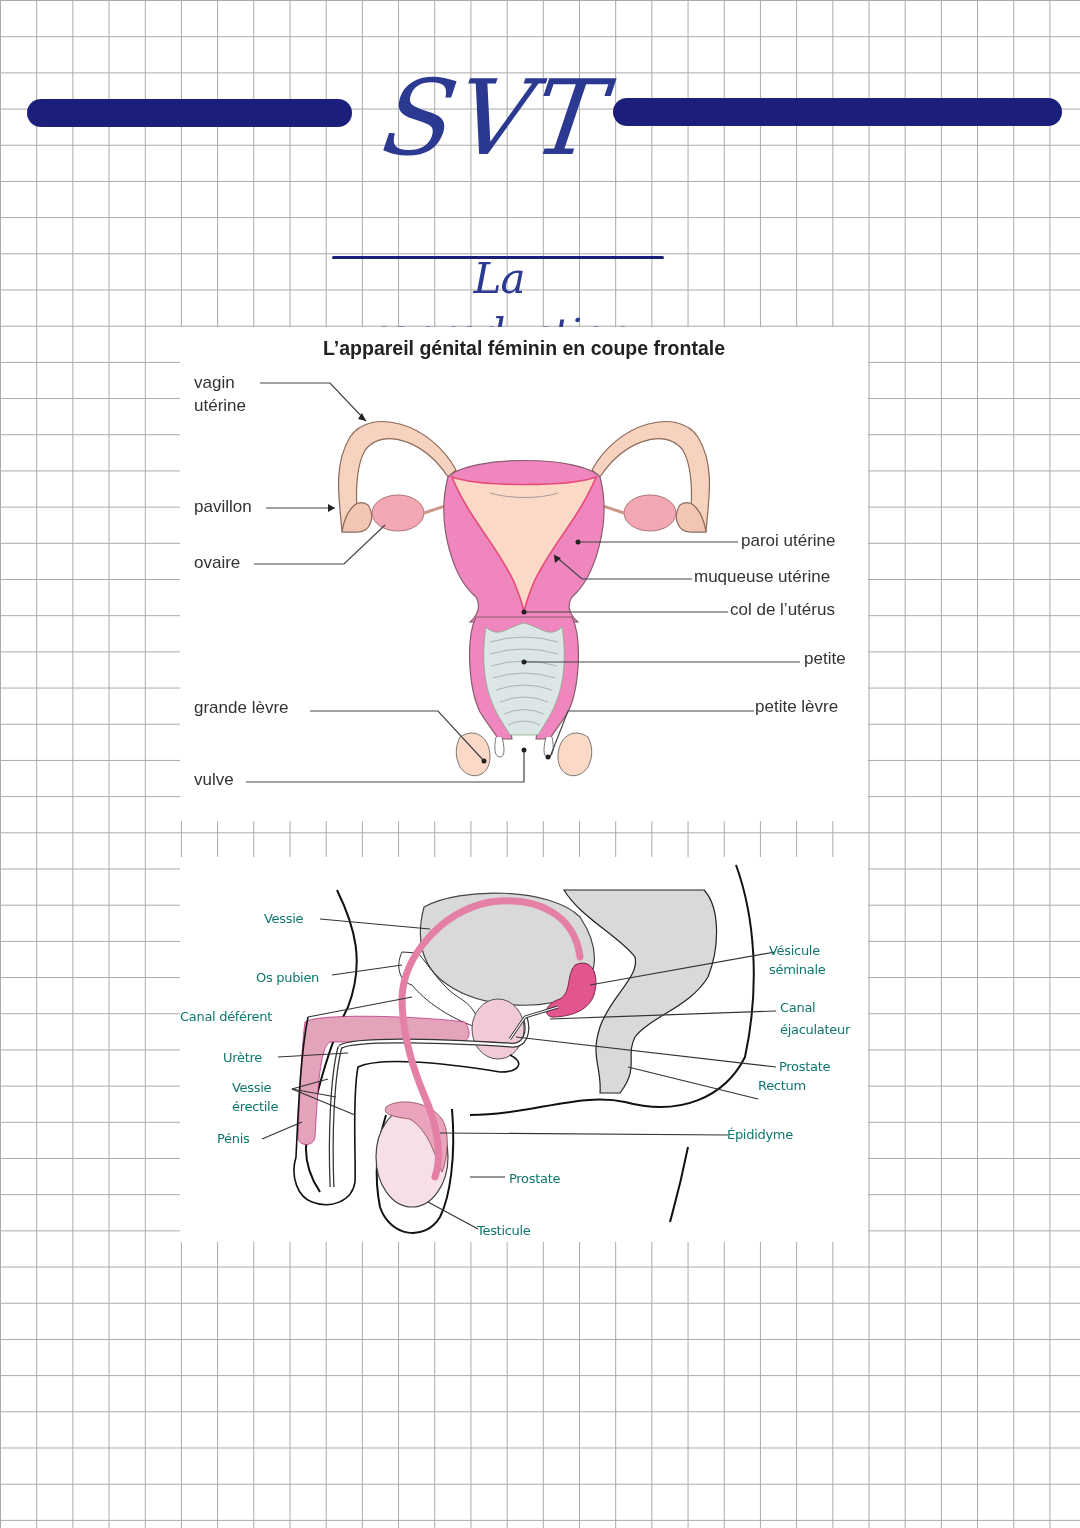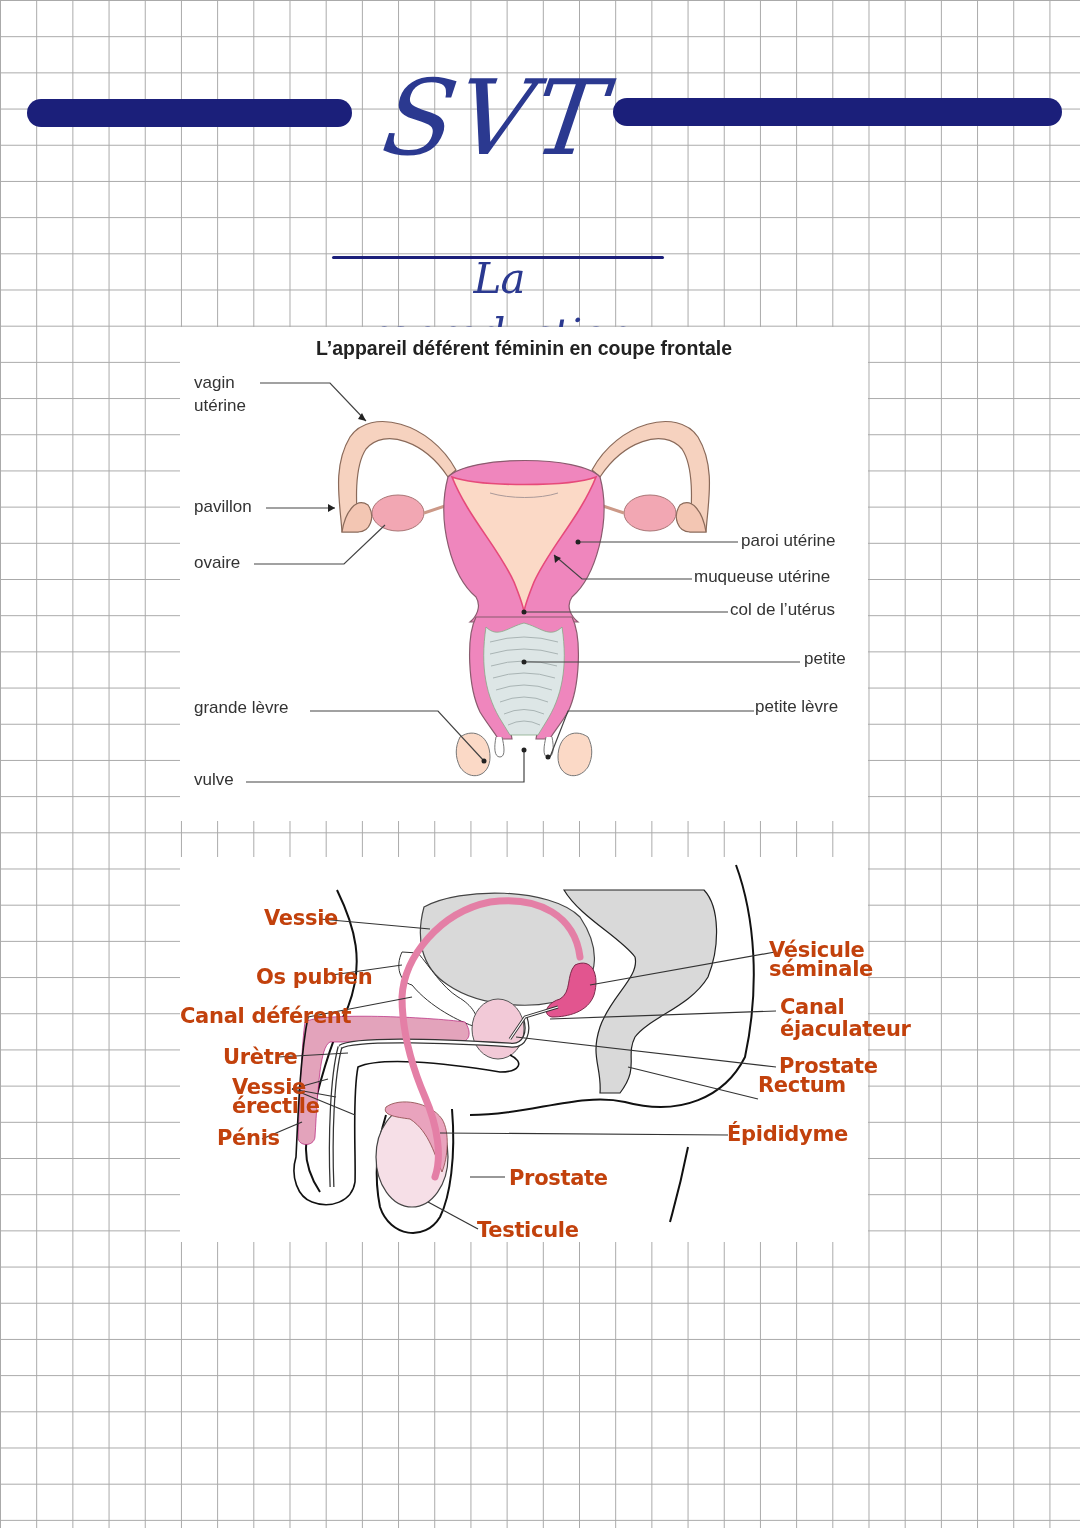--- a/index.html
+++ b/index.html
@@ -40,22 +40,22 @@
   #fig-male { left: 180px; top: 857px; width: 688px; height: 385px; }
   .fig-title {
     position: absolute; left: 0; right: 0; top: 10px; text-align: center;
     font-family: "Liberation Sans", sans-serif; font-weight: bold; font-size: 19.5px; color: #222;
   }
   .lbl {
     position: absolute; font-family: "Liberation Sans", sans-serif; font-size: 17px;
     color: #333; white-space: nowrap; line-height: 20px;
   }
   .mlbl {
-    position: absolute; font-family: "DejaVu Sans", sans-serif; font-size: 21px;
-    color: #c2410c; white-space: nowrap; line-height: 19px; letter-spacing: -0.3px; font-weight: bold;
+    position: absolute; font-family: "DejaVu Sans", sans-serif; font-size: 13px;
+    color: #0f766e; white-space: nowrap; line-height: 19px; letter-spacing: -0.3px;
   }
   svg.diagram { position: absolute; left: 0; top: 0; }
 </style>
 </head>
 <body>
 
 <div class="bar" id="bar-left"></div>
 <div class="bar" id="bar-right"></div>
 <div class="title-svt">SVT</div>
 <div class="subtitle">La reproduction</div>
@@ -118,21 +118,21 @@
         <circle cx="344" cy="285" r="2.5"></circle>
       <circle cx="344" cy="335" r="2.5"></circle>
         <circle cx="344" cy="423" r="2.5"></circle>
       <circle cx="304" cy="434" r="2.5"></circle>
         <circle cx="368" cy="430" r="2.5"></circle>
     </g>
     <path d="M186 94 l-8 -2 l4 -6 z" fill="#222"></path>
     <path d="M155 181 l-7 -4 l0 8 z" fill="#222"></path>
     <path d="M374 228 l1 8 l6 -5 z" fill="#222"></path>
   </svg>
-  <div class="fig-title">L’appareil déférent féminin en coupe frontale</div>
+  <div class="fig-title">L’appareil génital féminin en coupe frontale</div>
   <div class="lbl" style="left:14px;top:46px">vagin</div>
   <div class="lbl" style="left:14px;top:69px">utérine</div>
   <div class="lbl" style="left:14px;top:170px">pavillon</div>
   <div class="lbl" style="left:14px;top:226px">ovaire</div>
   <div class="lbl" style="left:561px;top:204px">paroi utérine</div>
   <div class="lbl" style="left:514px;top:240px">muqueuse utérine</div>
   <div class="lbl" style="left:550px;top:273px">col de l’utérus</div>
   <div class="lbl" style="left:624px;top:322px">petite</div>
   <div class="lbl" style="left:14px;top:371px">grande lèvre</div>
   <div class="lbl" style="left:575px;top:370px">petite lèvre</div>

